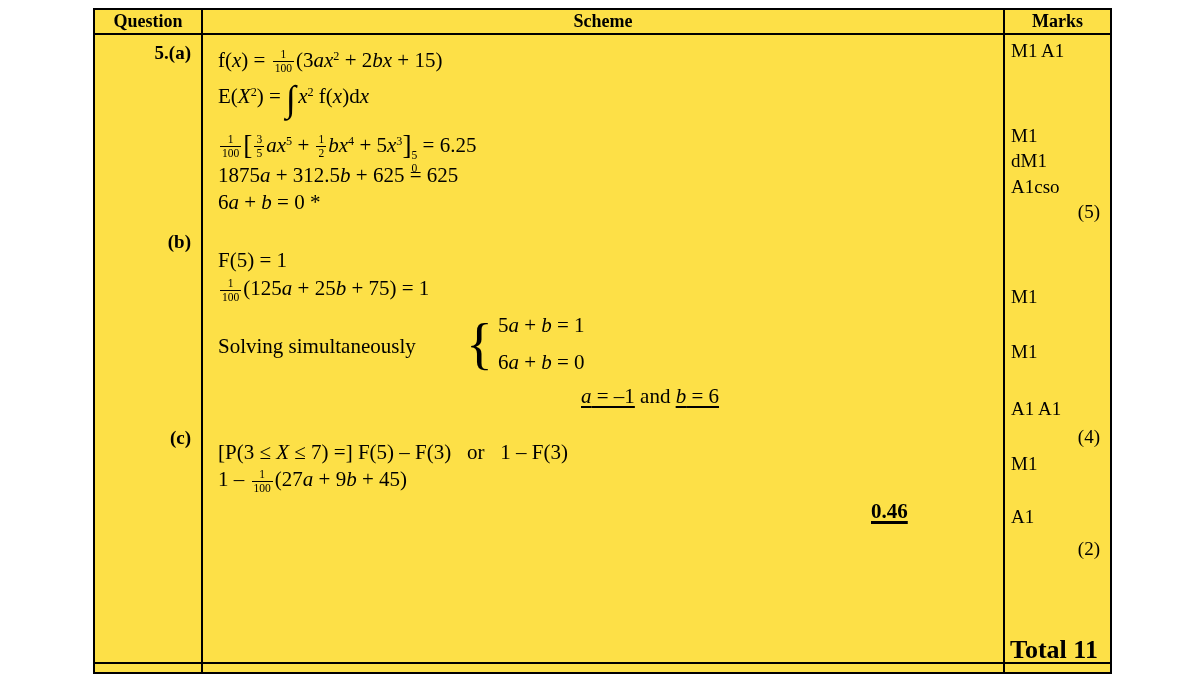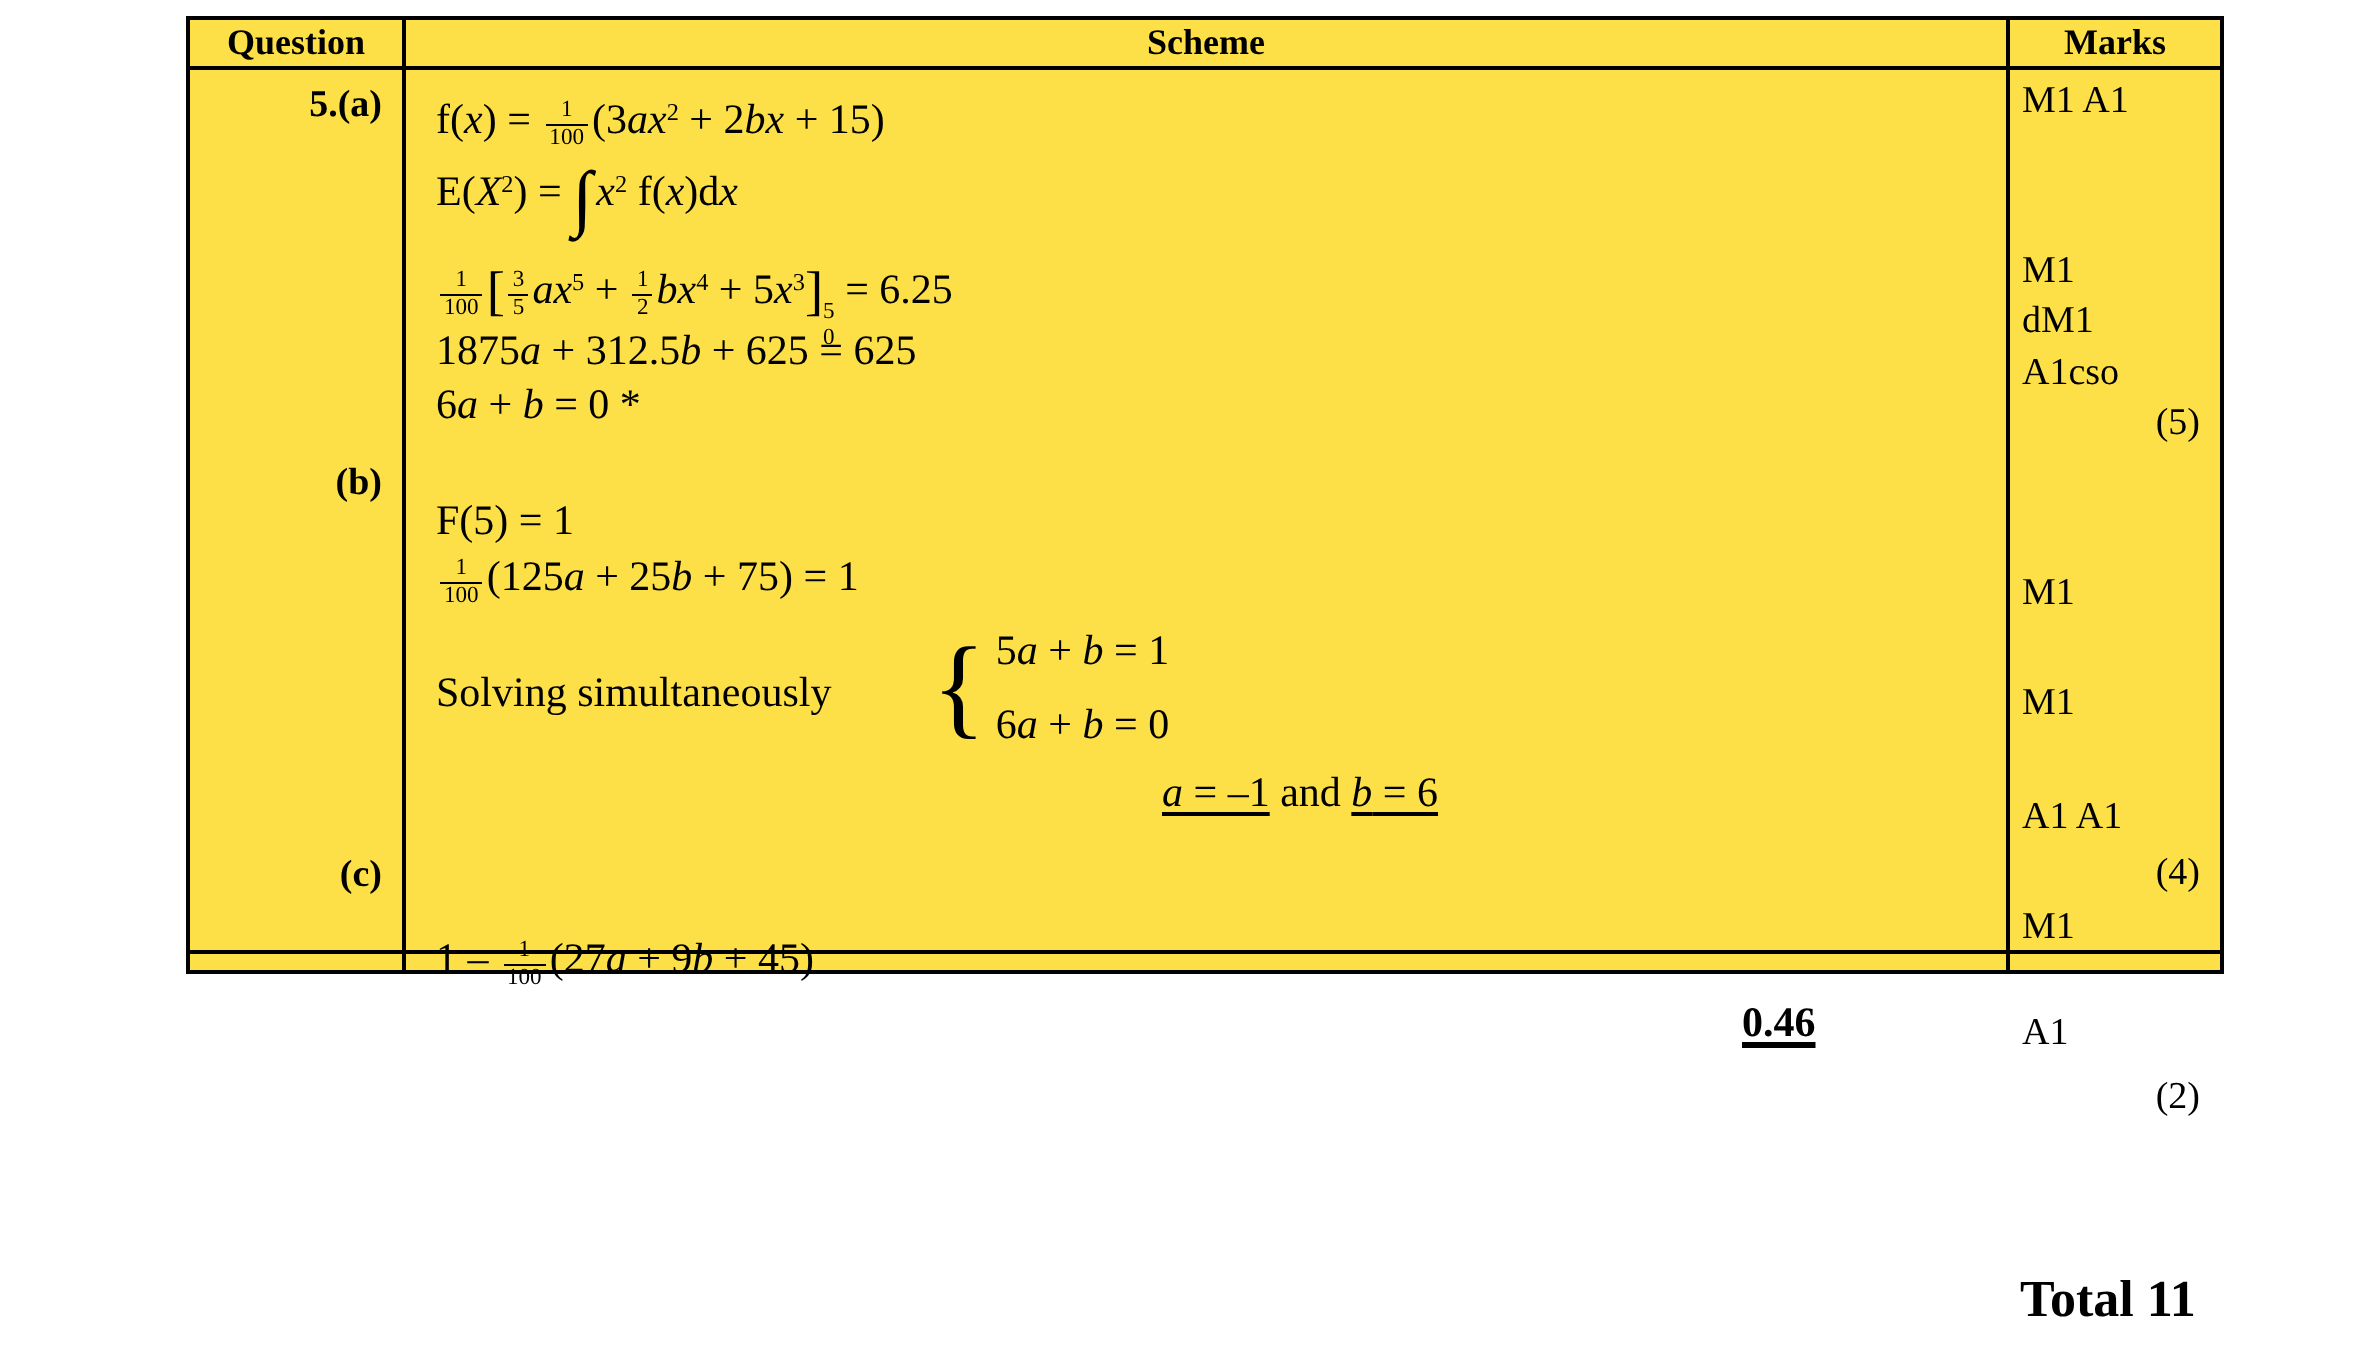--- a/index.html
+++ b/index.html
@@ -7,21 +7,21 @@
   body { font-family:"Liberation Serif", serif; color:#000; position:relative; }
 
   .ms-table { position:absolute; left:93px; top:8px; width:1019px; border:2px solid #000; background:#fde047; }
 
   .thead { display:flex; height:25px; border-bottom:2px solid #000; }
   .th { font-weight:bold; font-size:18px; display:flex; align-items:center; justify-content:center; }
   .col-q { width:108px; border-right:2px solid #000; }
   .col-s { width:802px; border-right:2px solid #000; }
   .col-m { flex:1; }
 
-  .tbody { display:flex; height:442px; border-bottom:2px solid #000; }
+  .tbody { display:flex; height:629px; border-bottom:2px solid #000; }
   .cell { position:relative; height:100%; }
 
   .qlabel { position:absolute; right:10px; font-weight:bold; font-size:19px; white-space:pre; }
 
   .line { position:absolute; left:15px; font-size:21px; line-height:26px; white-space:pre; }
 
   .mark { position:absolute; left:6px; font-size:19px; line-height:22px; white-space:pre; }
   .mark.subtotal { left:auto; right:10px; }
   .mark.grand-total { font-weight:bold; font-size:26px; left:5px; }
 
@@ -79,20 +79,21 @@
       <div class="line" style="top:298px">Solving simultaneously</div>
       <div class="system" style="left:263px; top:272px">
         <span class="sys-brace">{</span>
         <span class="sys-eqs">
           <span class="sys-eq" style="display:block">5<span class="m-i">a</span> + <span class="m-i">b</span> = 1</span>
           <span class="sys-eq" style="display:block">6<span class="m-i">a</span> + <span class="m-i">b</span> = 0</span>
         </span>
       </div>
       <div class="line" style="top:348px; left:378px"><span class="m-u"><span class="m-i">a</span> = –1</span> and <span class="m-u"><span class="m-i">b</span> = 6</span></div>
 
+      <div class="line" style="top:404px">[P(3 ≤ <span class="m-i">X</span> ≤ 7) =] F(5) – F(3)   or   1 – F(3)</div>
       <div class="line" style="top:431px">1 – <span class="frac"><span class="fr-n">1</span><span class="fr-d">100</span></span>(27<span class="m-i">a</span> + 9<span class="m-i">b</span> + 45)</div>
       <div class="line" style="top:463px; left:668px"><span class="m-b"><span class="m-u">0.46</span></span></div>
     </div>
 
     <div class="cell col-m">
       <div class="mark" style="top:5px">M1 A1</div>
       <div class="mark" style="top:90px">M1</div>
       <div class="mark" style="top:115px">dM1</div>
       <div class="mark" style="top:141px">A1cso</div>
       <div class="mark subtotal" style="top:166px">(5)</div>

